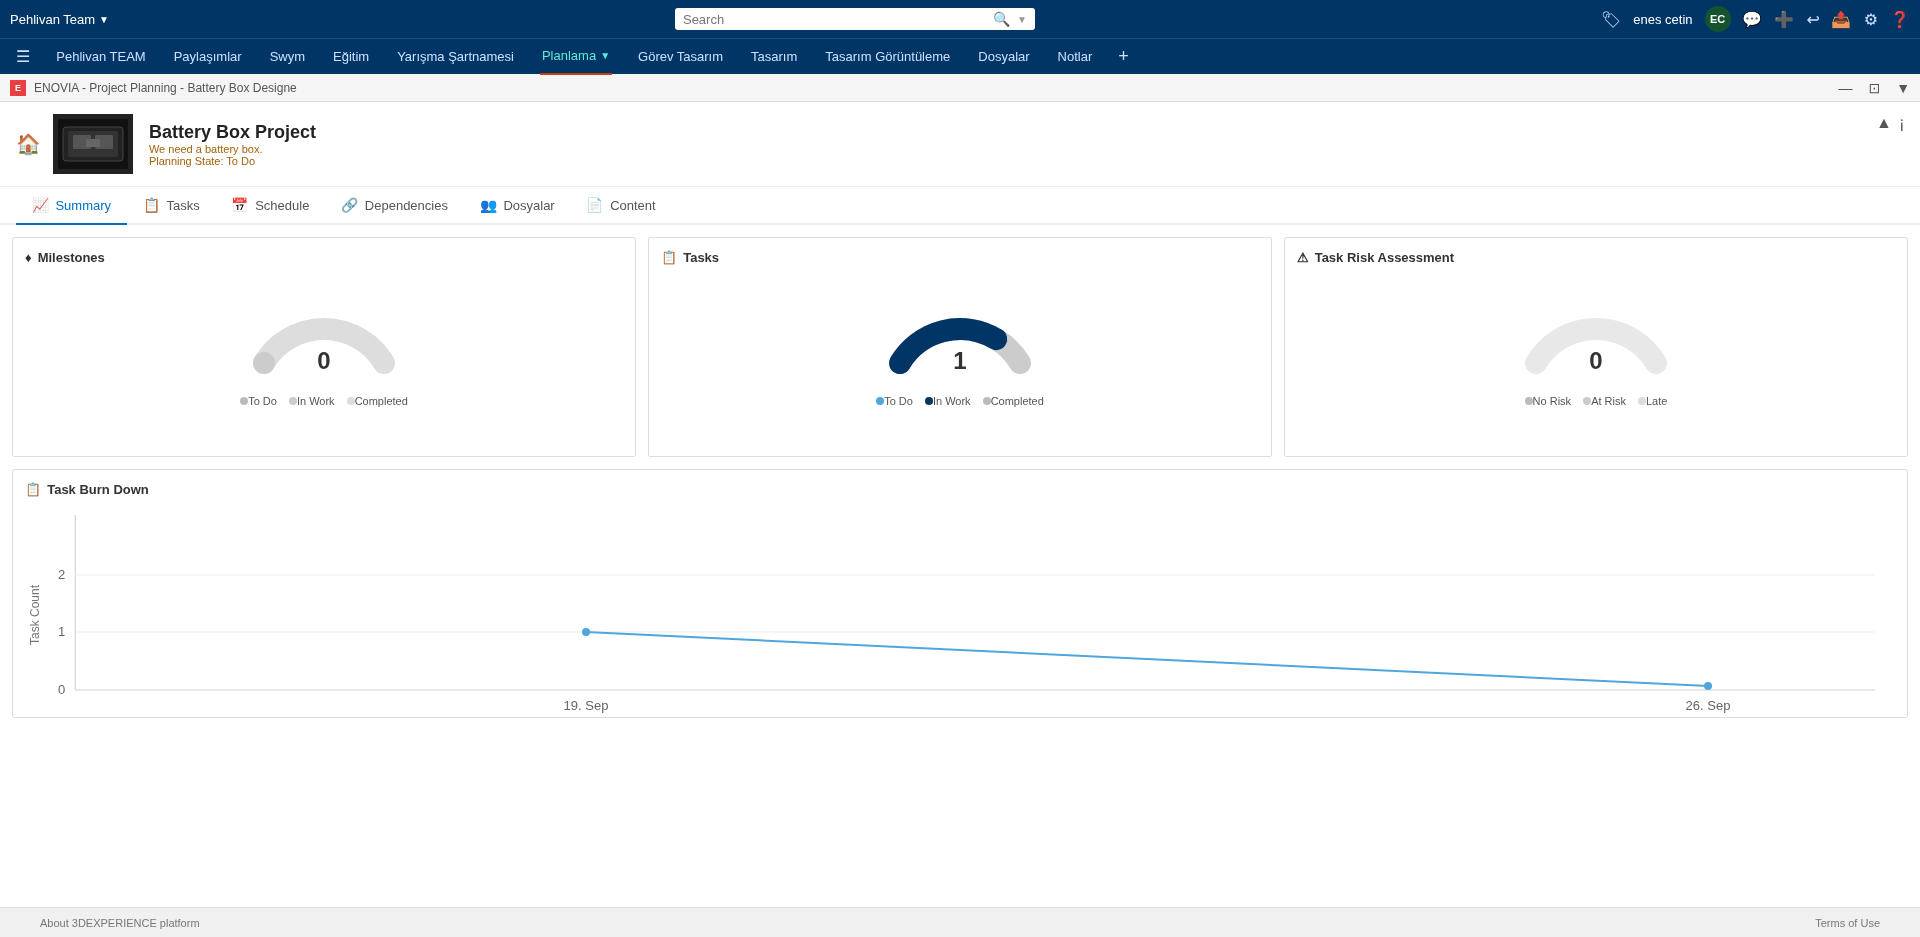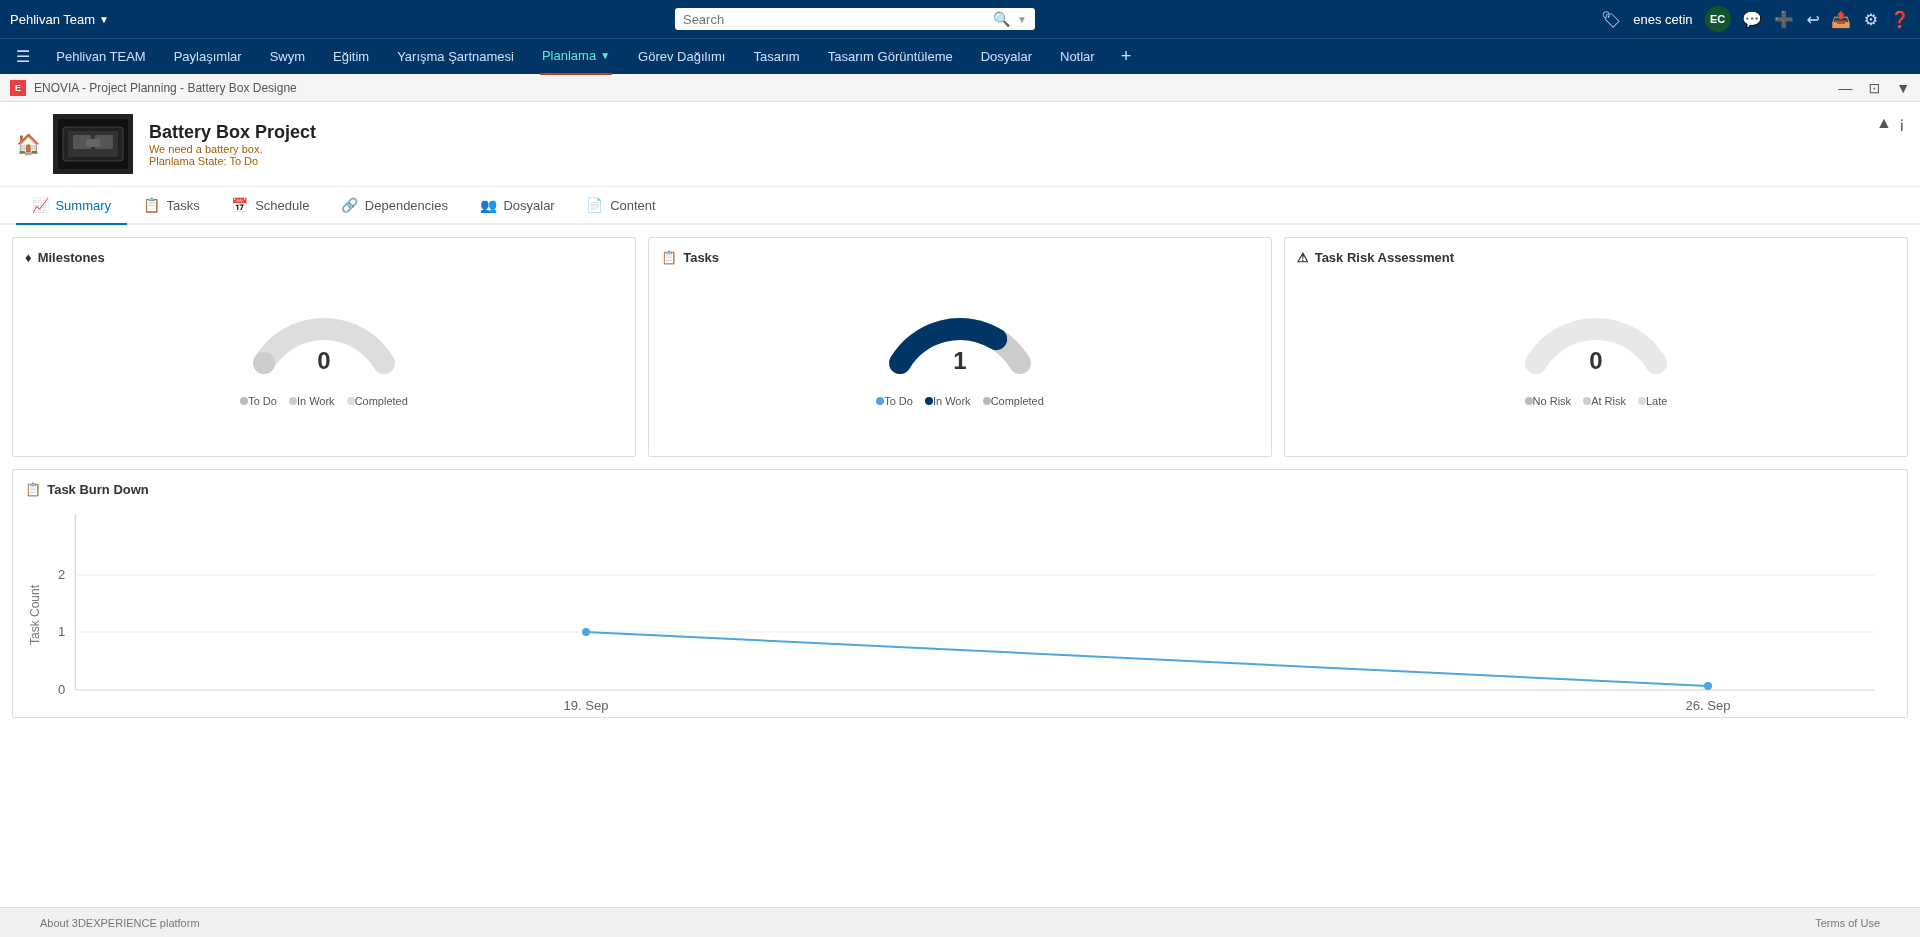--- a/index.html
+++ b/index.html
@@ -309,21 +309,21 @@
   <span class="nav-icon" style="color:#cce0ff;font-size:16px;">☰</span>
   <a>Pehlivan TEAM</a>
   <a>Paylaşımlar</a>
   <a>Swym</a>
   <a>Eğitim</a>
   <a>Yarışma Şartnamesi</a>
   <a class="active" style="display:flex;align-items:center;gap:4px;">
     Planlama
     <span style="font-size:10px;">▼</span>
   </a>
-  <a>Görev Dağılımı</a>
+  <a>Görev Tasarım</a>
   <a>Tasarım</a>
   <a>Tasarım Görüntüleme</a>
   <a>Dosyalar</a>
   <a>Notlar</a>
   <span class="plus-btn">+</span>
 </div>
 
 <div class="breadcrumb-bar">
   <div class="enovia-icon">E</div>
   <span class="breadcrumb-text">ENOVIA - Project Planning - Battery Box Designe</span>
@@ -343,21 +343,21 @@
         <rect x="5" y="8" width="60" height="34" rx="3" fill="#222" stroke="#444" stroke-width="1"></rect>
         <rect x="10" y="12" width="50" height="26" rx="2" fill="#333"></rect>
         <rect x="15" y="16" width="18" height="14" rx="1" fill="#555"></rect>
         <rect x="37" y="16" width="18" height="14" rx="1" fill="#555"></rect>
         <rect x="28" y="20" width="14" height="8" rx="1" fill="#666"></rect>
       </svg>
     </div>
     <div class="project-info">
       <h2>Battery Box Project</h2>
       <p>We need a battery box.</p>
-      <p>Planlama State: To Do</p>
+      <p>Planning State: To Do</p>
     </div>
     <div class="project-header-actions">
       <span style="font-size:16px;color:#555;cursor:pointer;">▲</span>
       <span style="font-size:16px;color:#555;cursor:pointer;">ℹ</span>
     </div>
   </div>
 
   <div class="tabs-bar">
     <div class="tab-item active">
       <span class="tab-icon">📈</span>

